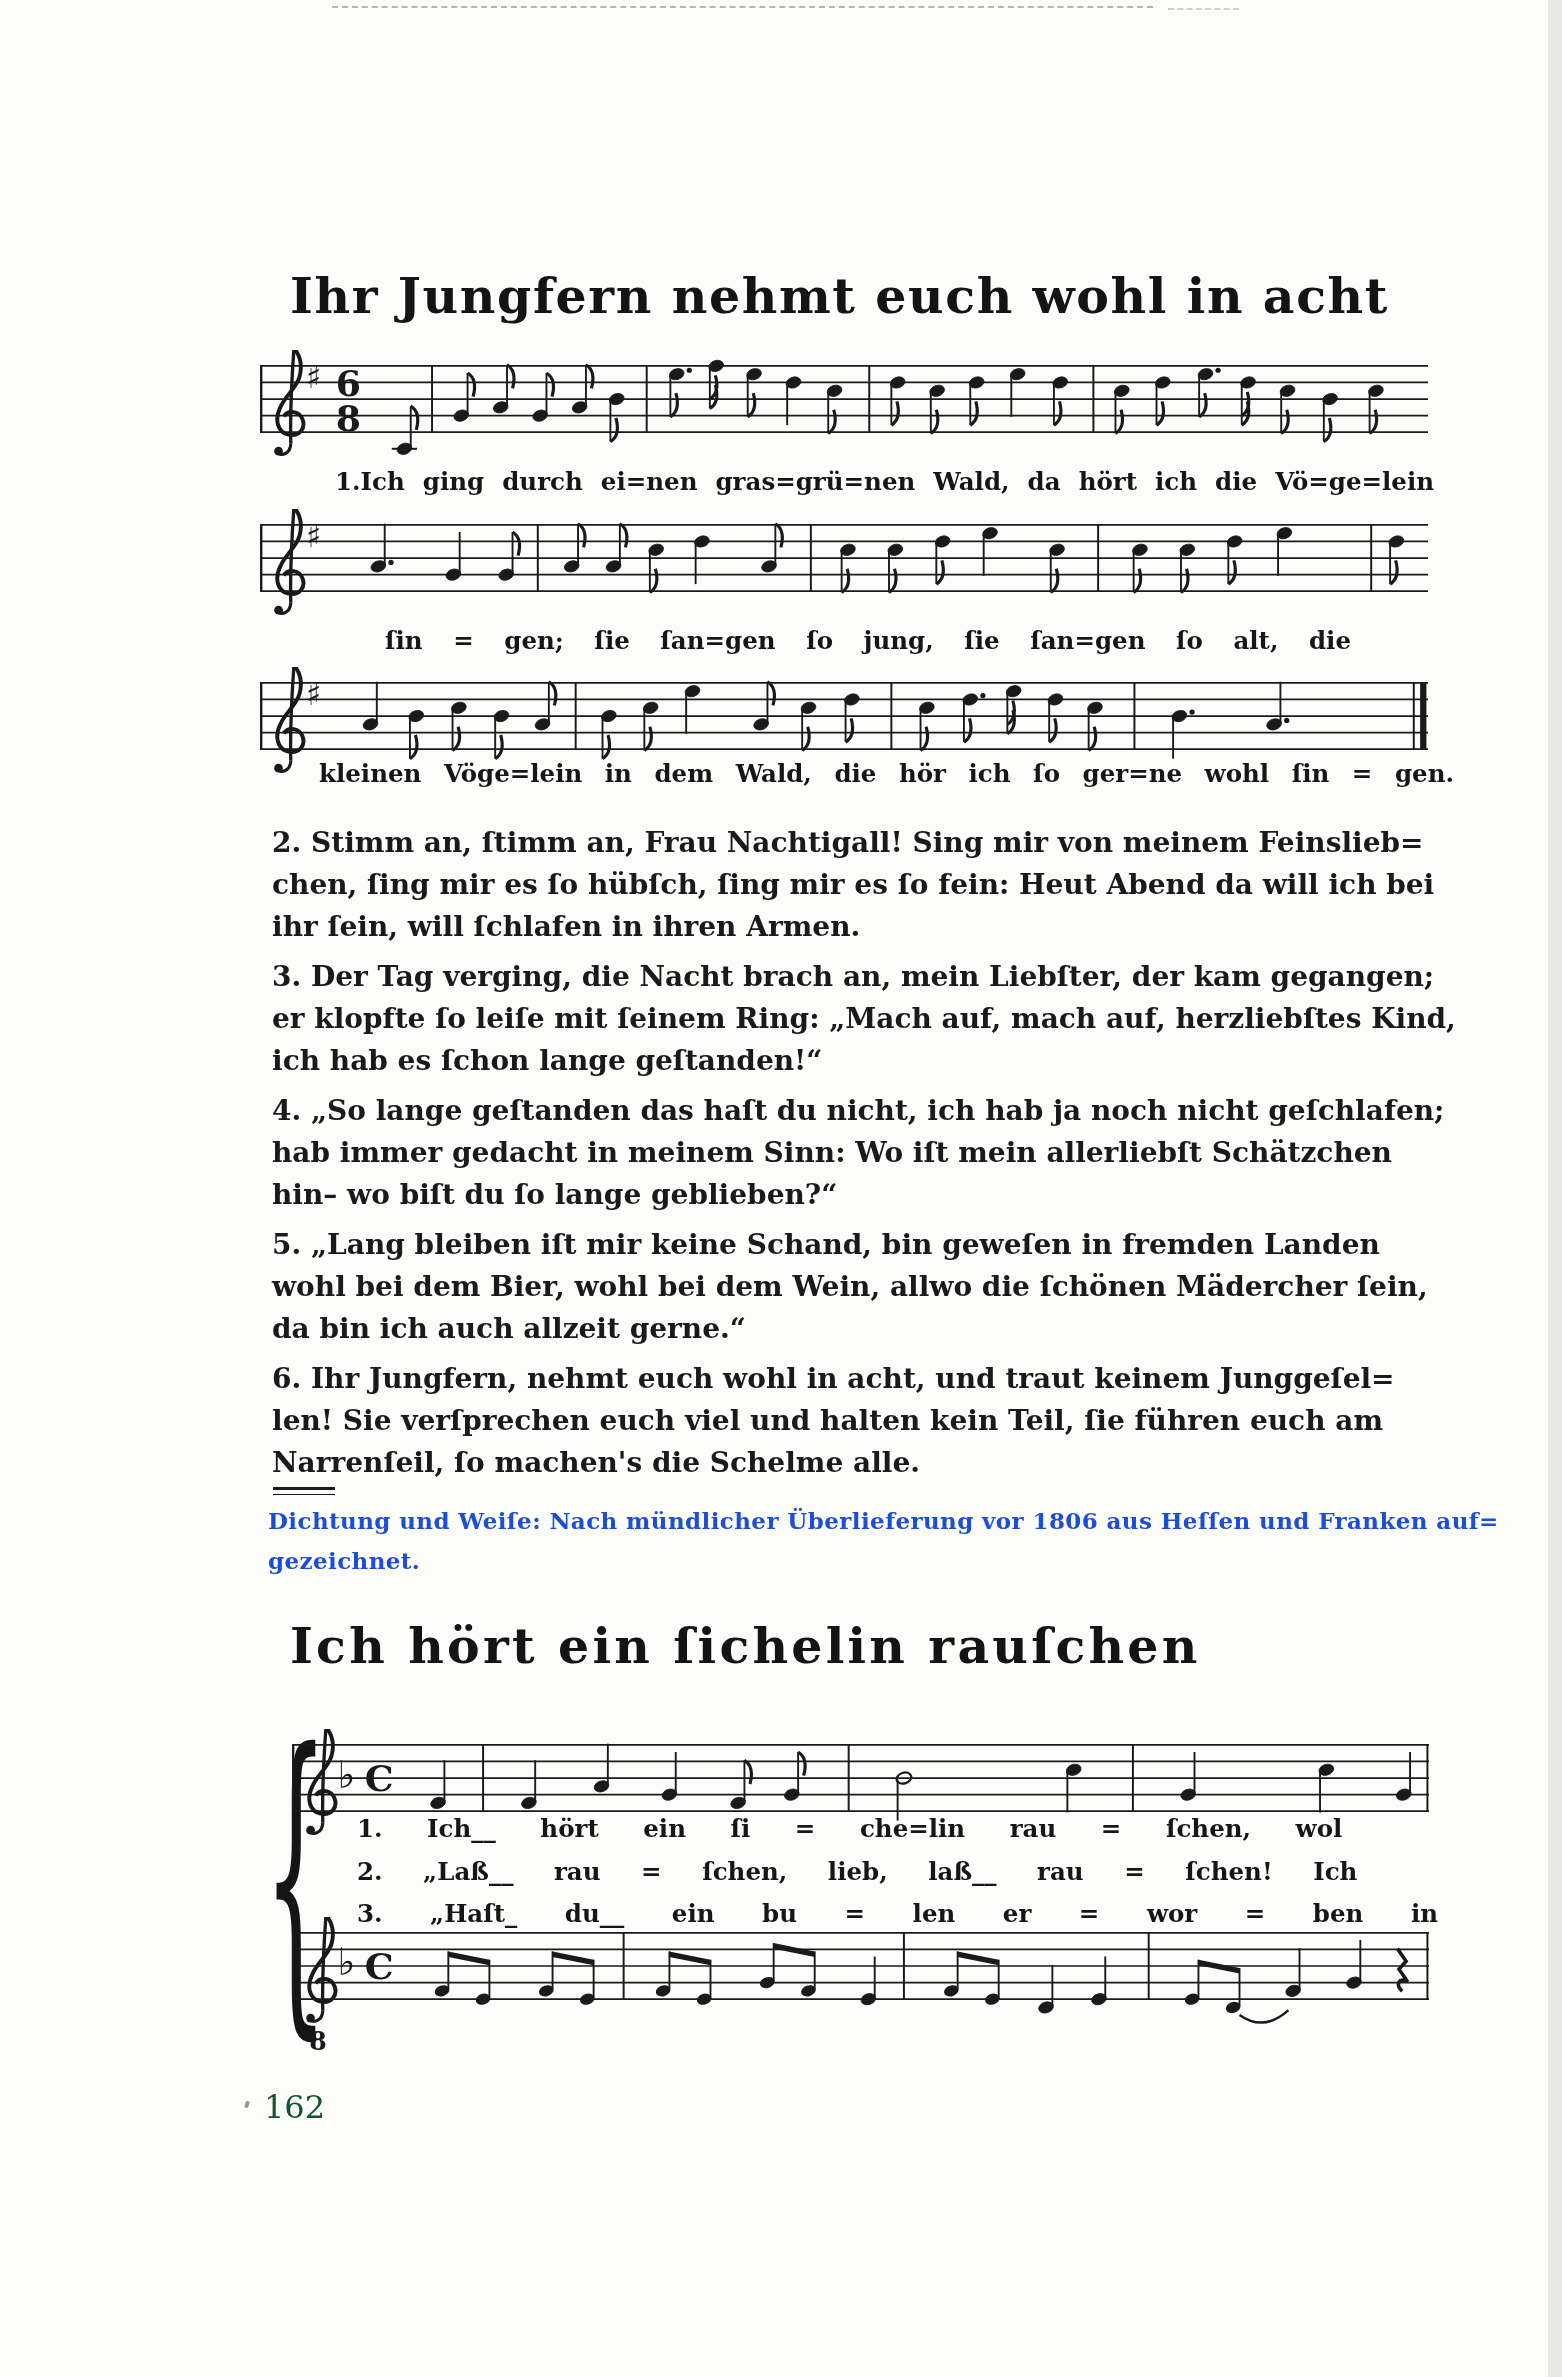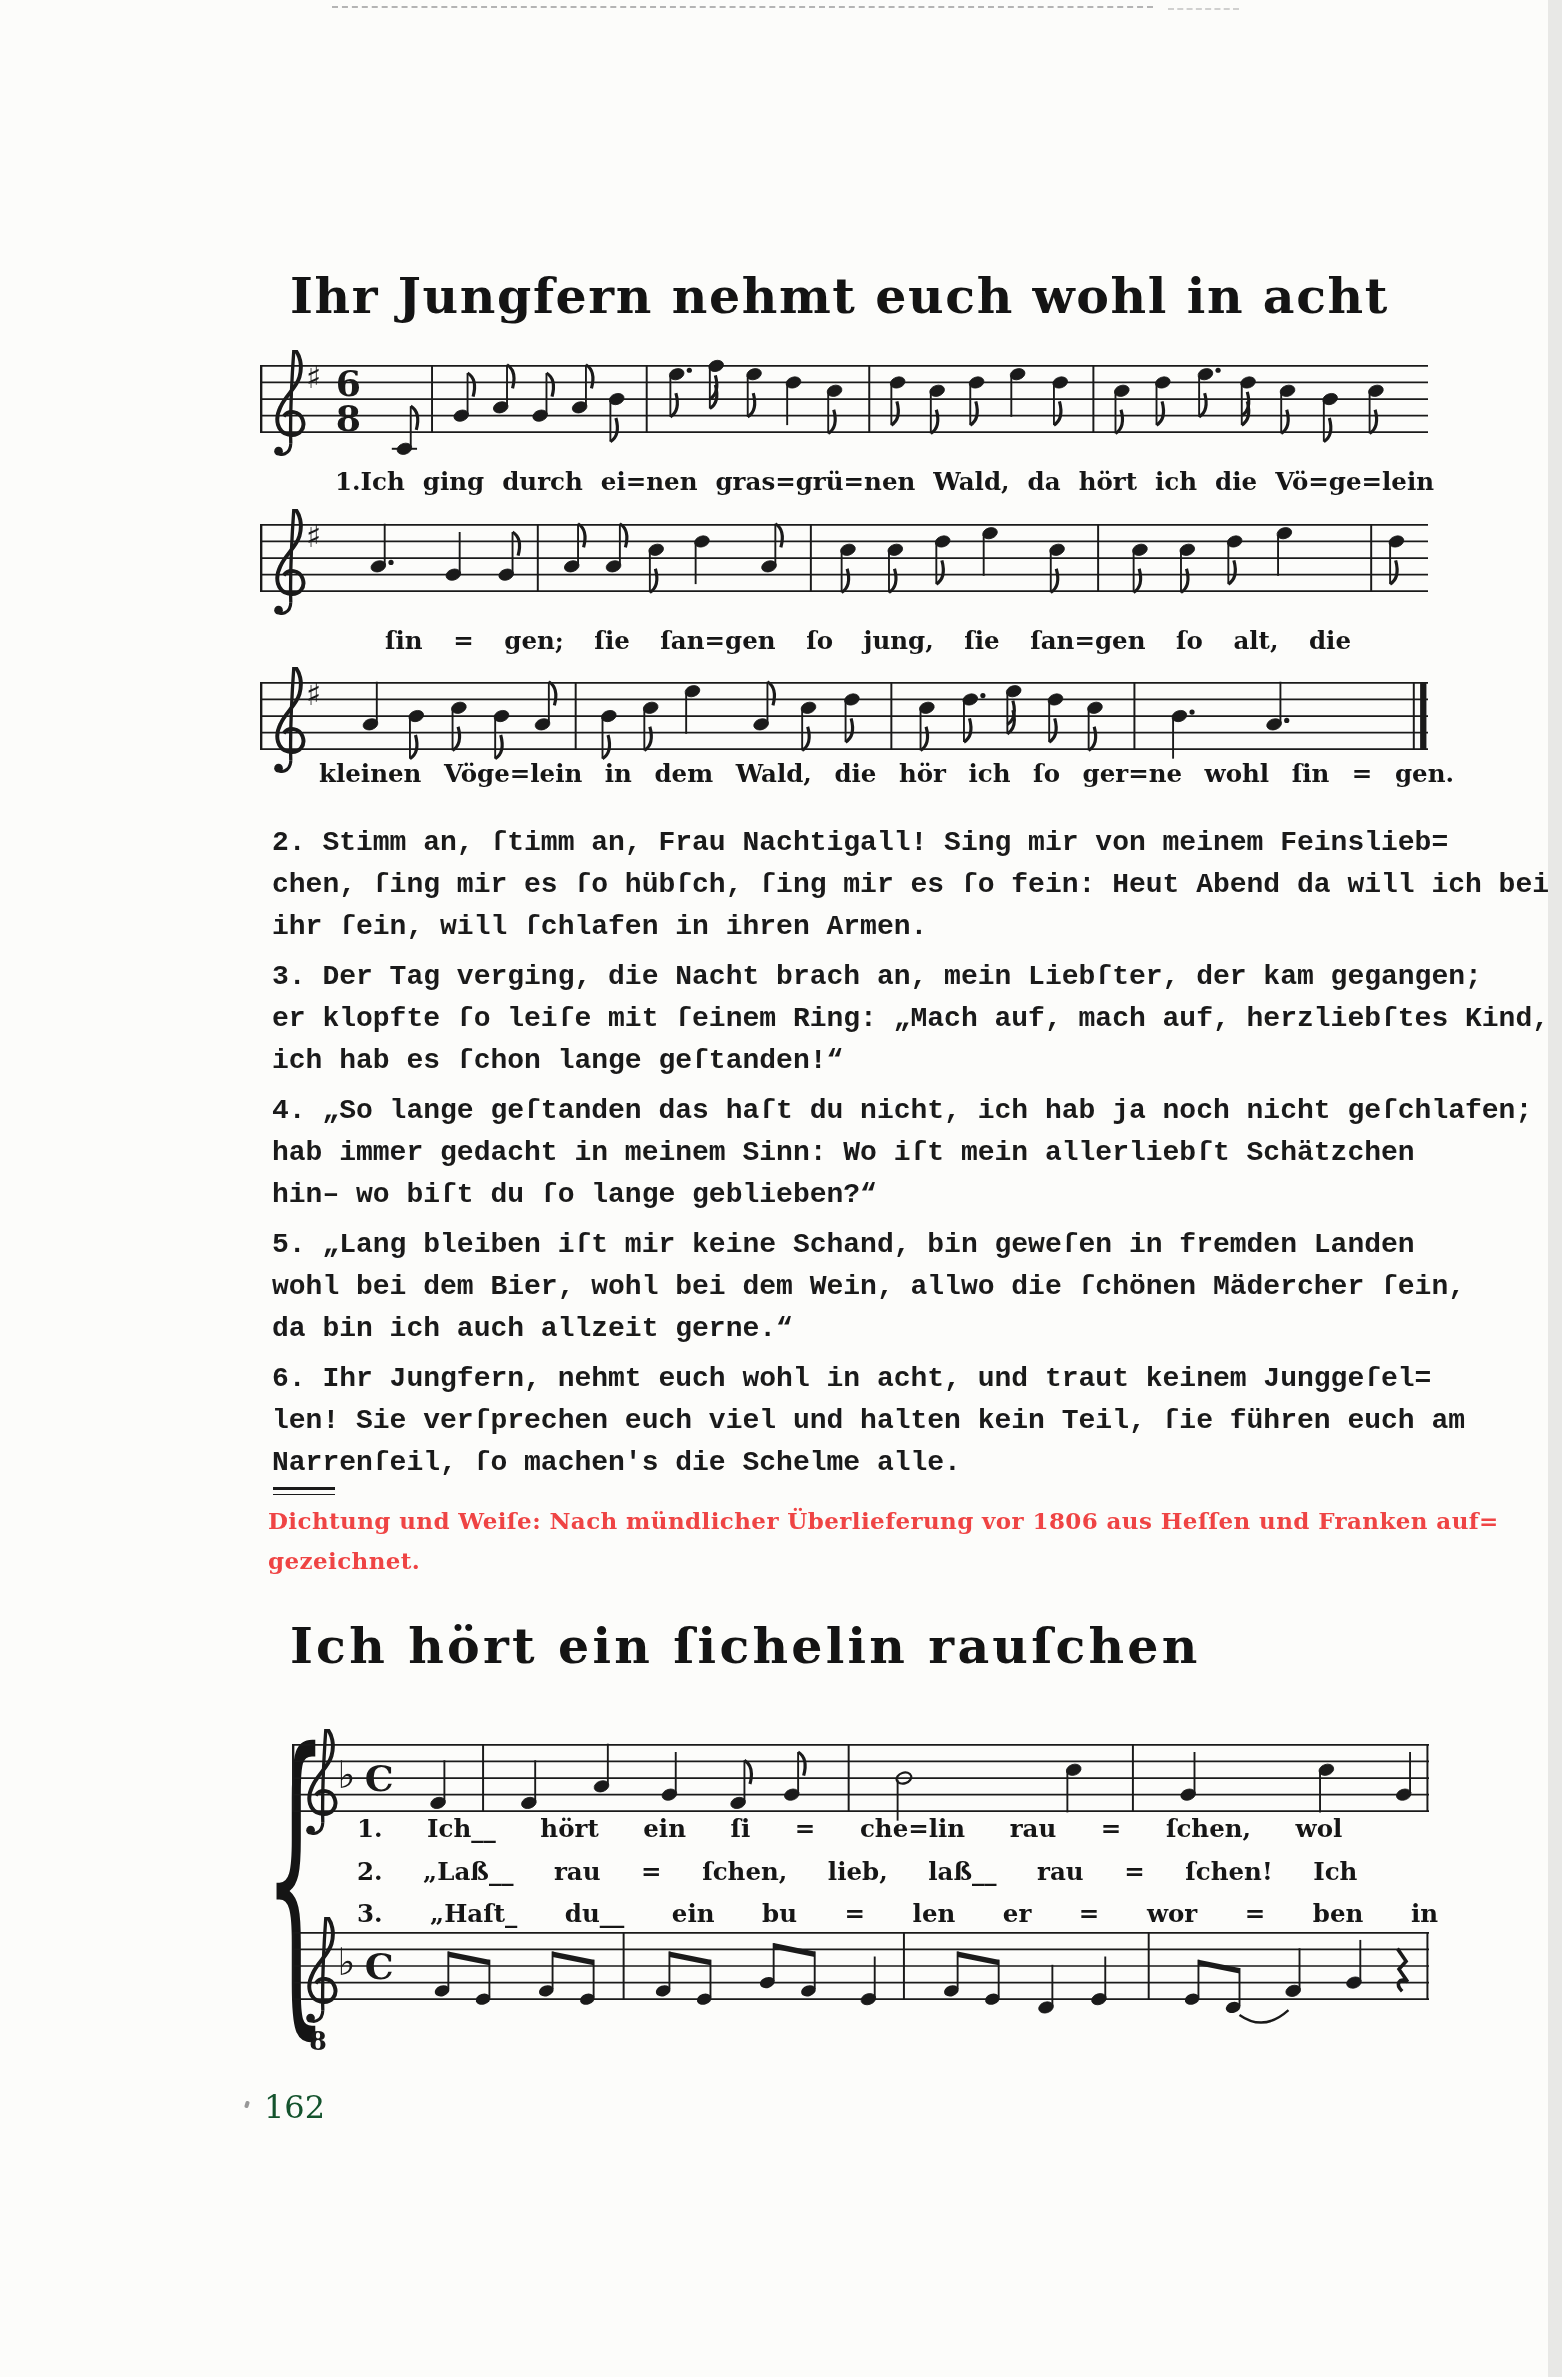--- a/index.html
+++ b/index.html
@@ -10,26 +10,26 @@
   .artifact2{position:absolute;top:8px;left:1168px;width:71px;height:0;
         border-top:2.4px dashed #a5a5a5;opacity:.5;}
   .title{position:absolute;margin:0;font-weight:bold;font-size:49px;color:#141414;
         letter-spacing:1.6px;white-space:nowrap;}
   .t1{top:267px;left:290px;}
   .t2{top:1617px;left:290px;letter-spacing:3.2px;}
   .staff{position:absolute;left:260px;}
   .staff2{position:absolute;left:292px;}
   .lyr{position:absolute;font-weight:bold;font-size:24.5px;white-space:nowrap;color:#161616;}
   .verses{position:absolute;top:822px;left:272px;width:1160px;}
-  .verse{margin:0 0 8px 0;font-family:Liberation Mono, monospace;}
+  .verse{margin:0 0 8px 0;}
   .vline{font-weight:bold;font-size:28px;line-height:42px;white-space:nowrap;color:#1a1a1a;}
   .rule{position:absolute;top:1487px;left:273px;width:62px;height:4px;
         border-top:3.2px solid #1a1a1a;border-bottom:1.6px solid #1a1a1a;}
   .foot{position:absolute;left:268px;font-weight:bold;font-size:23px;line-height:39px;
-        letter-spacing:0.4px;white-space:nowrap;color:#ef4444;}
+        letter-spacing:0.4px;white-space:nowrap;color:#1d4ed8;}
   .f1{top:1501px;}
   .f2{top:1541px;}
   .brace{position:absolute;left:264px;top:1711px;font-size:118px;line-height:118px;
         font-family:"DejaVu Serif",serif;color:#151515;transform:scale(.85,2.78);
         transform-origin:left top;}
   .pagenum{position:absolute;top:2088px;left:264px;font-size:32px;color:#14532d;}
   .speck{position:absolute;top:2101px;left:245px;width:4px;height:7px;background:#6d6d6d;
         border-radius:1.6px;transform:rotate(18deg);opacity:.7;}
   svg text.ksig{font-family:"DejaVu Sans",sans-serif;}
   svg text.tsig{font-family:"DejaVu Serif",serif;font-weight:bold;}

